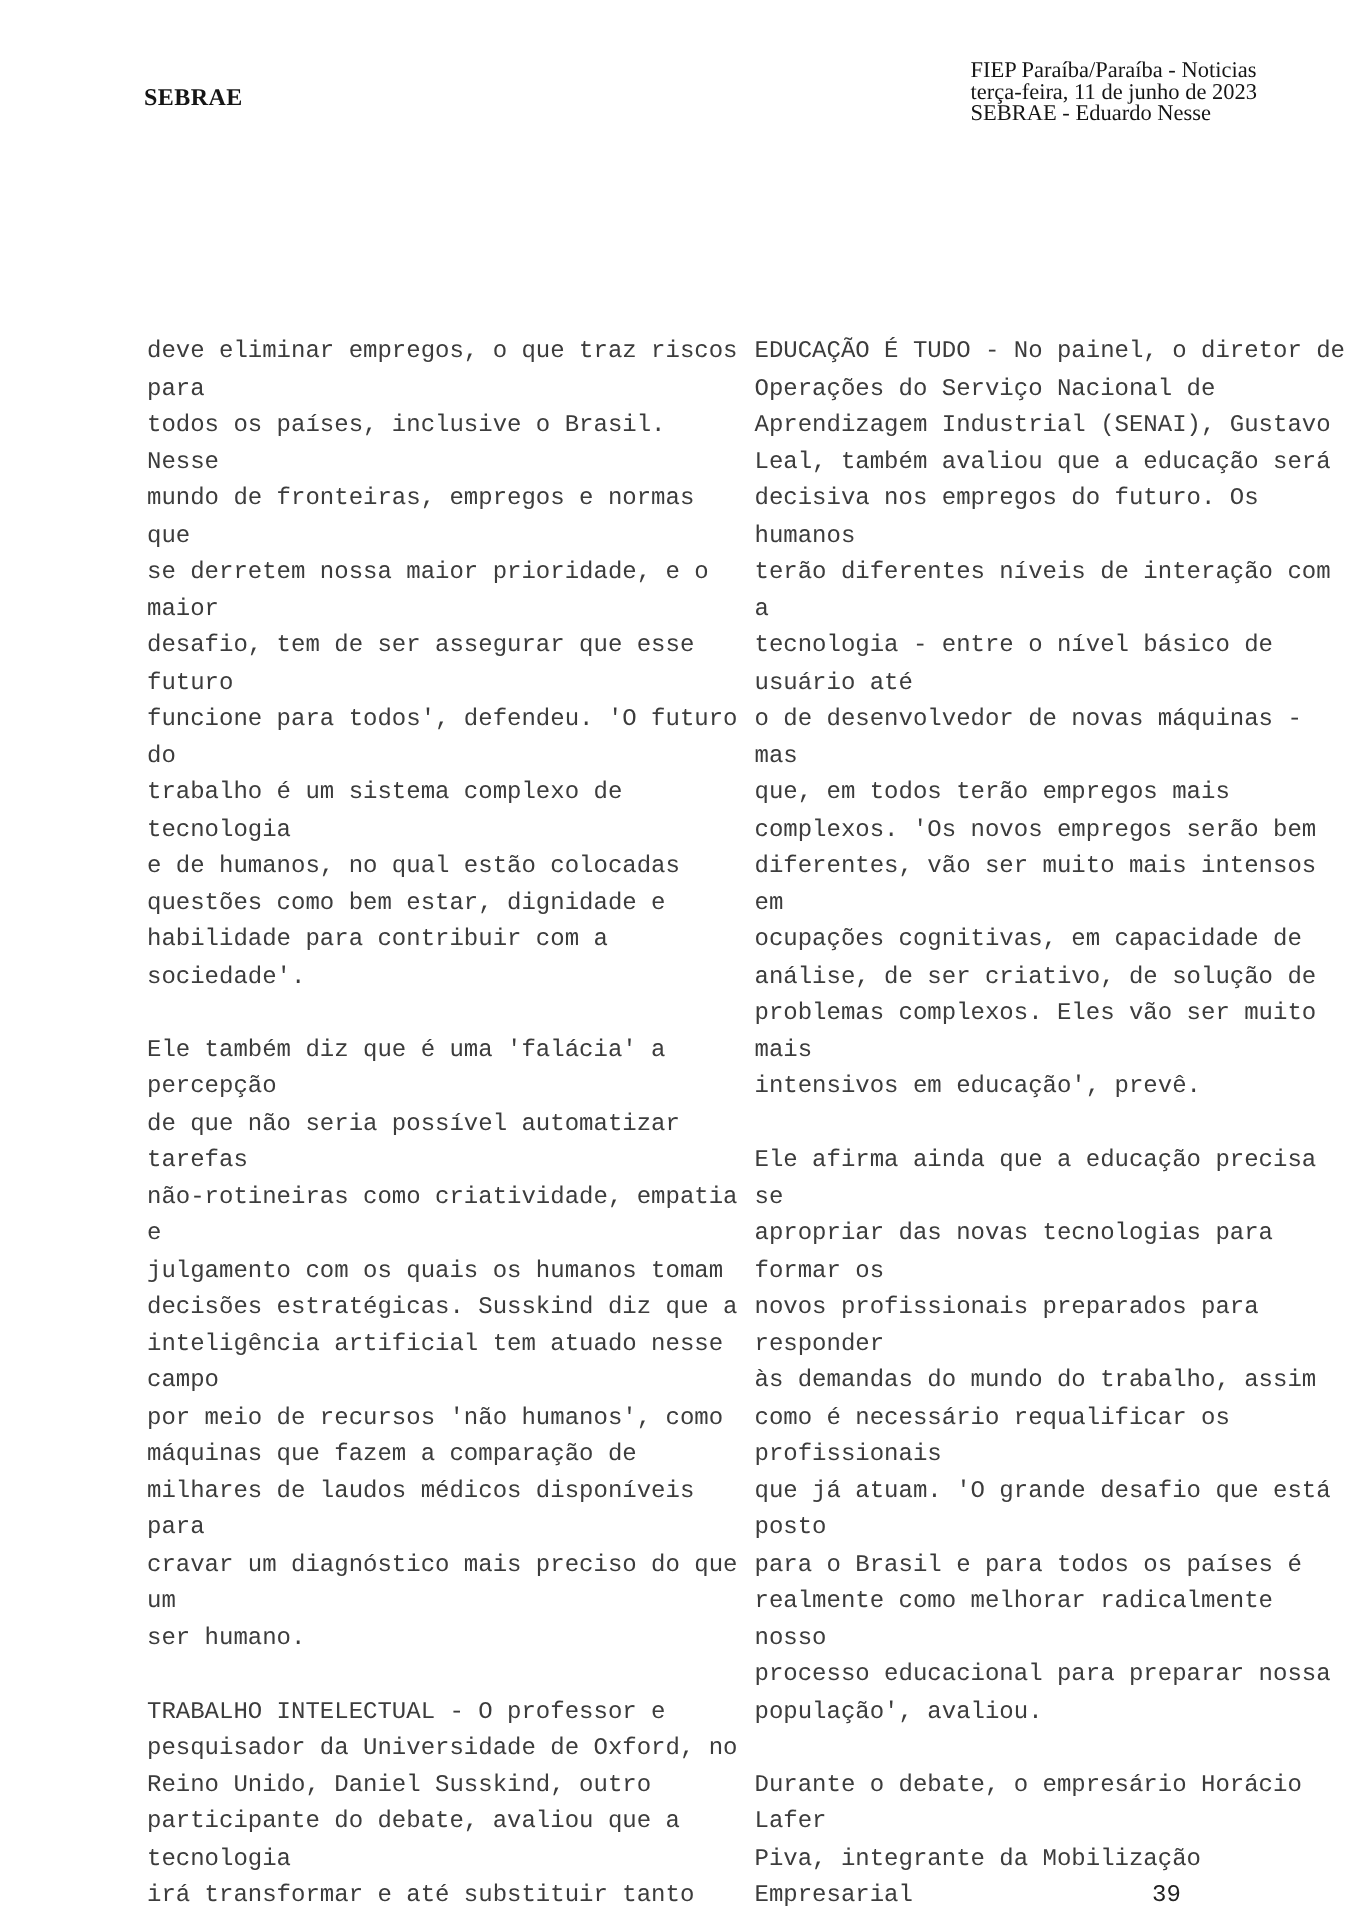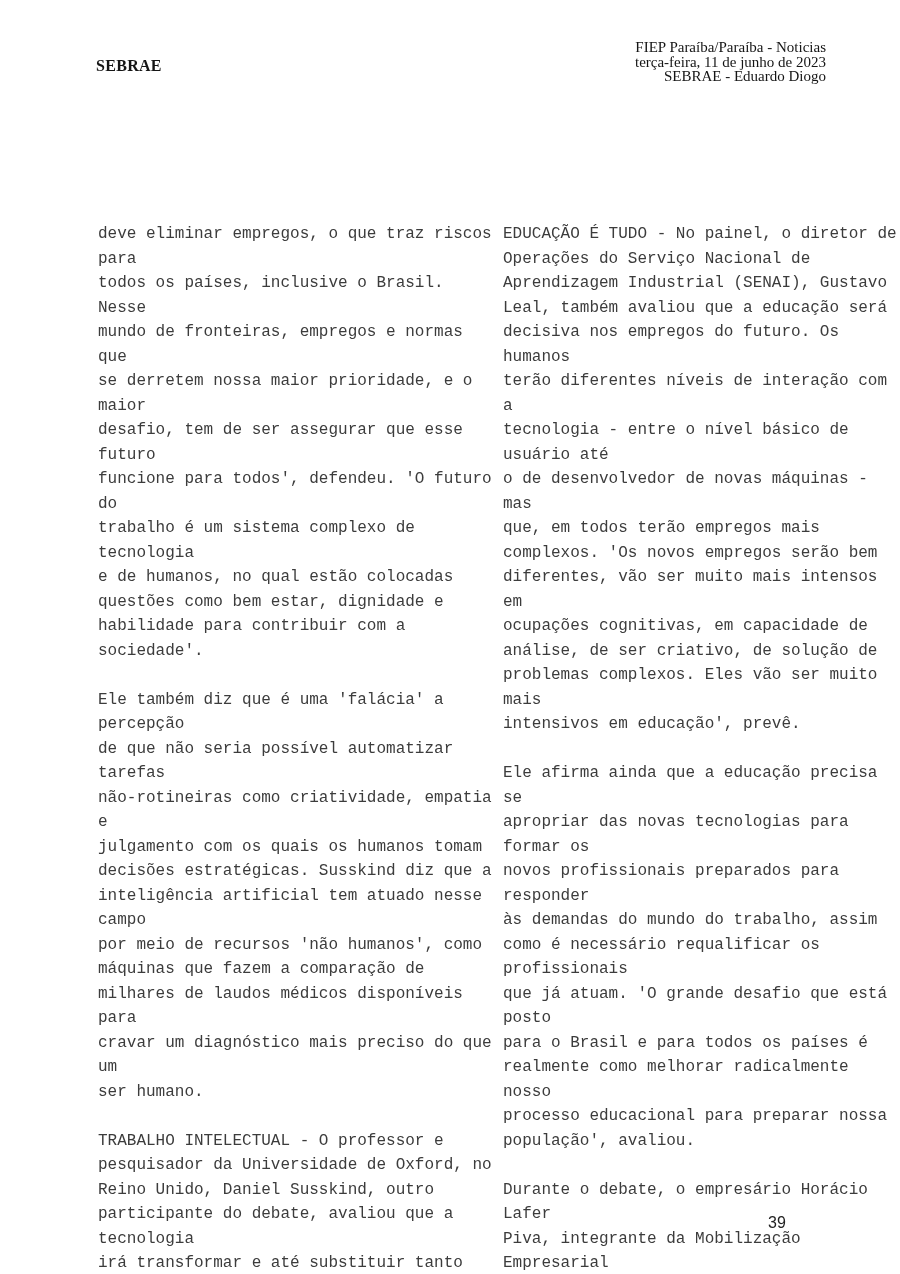--- a/index.html
+++ b/index.html
@@ -22,22 +22,22 @@
     top: 57px;
     font-family: "Liberation Serif", serif;
     font-weight: bold;
     font-size: 16px;
     letter-spacing: 0.3px;
     color: #151515;
   }
   .source-block {
     position: absolute;
     top: 40px;
-    right: 74px;
-    text-align: right;
+    right: 62px;
+    text-align: left;
     font-family: "Liberation Serif", serif;
     font-size: 15px;
     line-height: 14.7px;
     color: #151515;
     white-space: nowrap;
   }
 
   
   .column {
     position: absolute;
@@ -61,37 +61,37 @@
     font-weight: bold;
   }
   .hl-red {
     color: #ee0000;
   }
 
   
   .page-number {
     position: absolute;
     left: 768px;
-    top: 1214px;
-    font-family: Liberation Sans, sans-serif;
+    top: 1254px;
+    font-family: Liberation Mono, monospace;
     font-size: 16px;
     color: #222222;
   }
 </style>
 </head>
 <body>
 
 <div class="page">
 
   <div class="brand">SEBRAE</div>
 
   <div class="source-block">
     <div>FIEP Paraíba/Paraíba - Noticias</div>
     <div>terça-feira, 11 de junho de 2023</div>
-    <div>SEBRAE - Eduardo Diogo</div>
+    <div>SEBRAE - Eduardo Nesse</div>
   </div>
 
   <div class="column left">
     <p>deve eliminar empregos, o que traz riscos para
 todos os países, inclusive o Brasil. Nesse
 mundo de fronteiras, empregos e normas que
 se derretem nossa maior prioridade, e o maior
 desafio, tem de ser assegurar que esse futuro
 funcione para todos', defendeu. 'O futuro do
 trabalho é um sistema complexo de tecnologia

